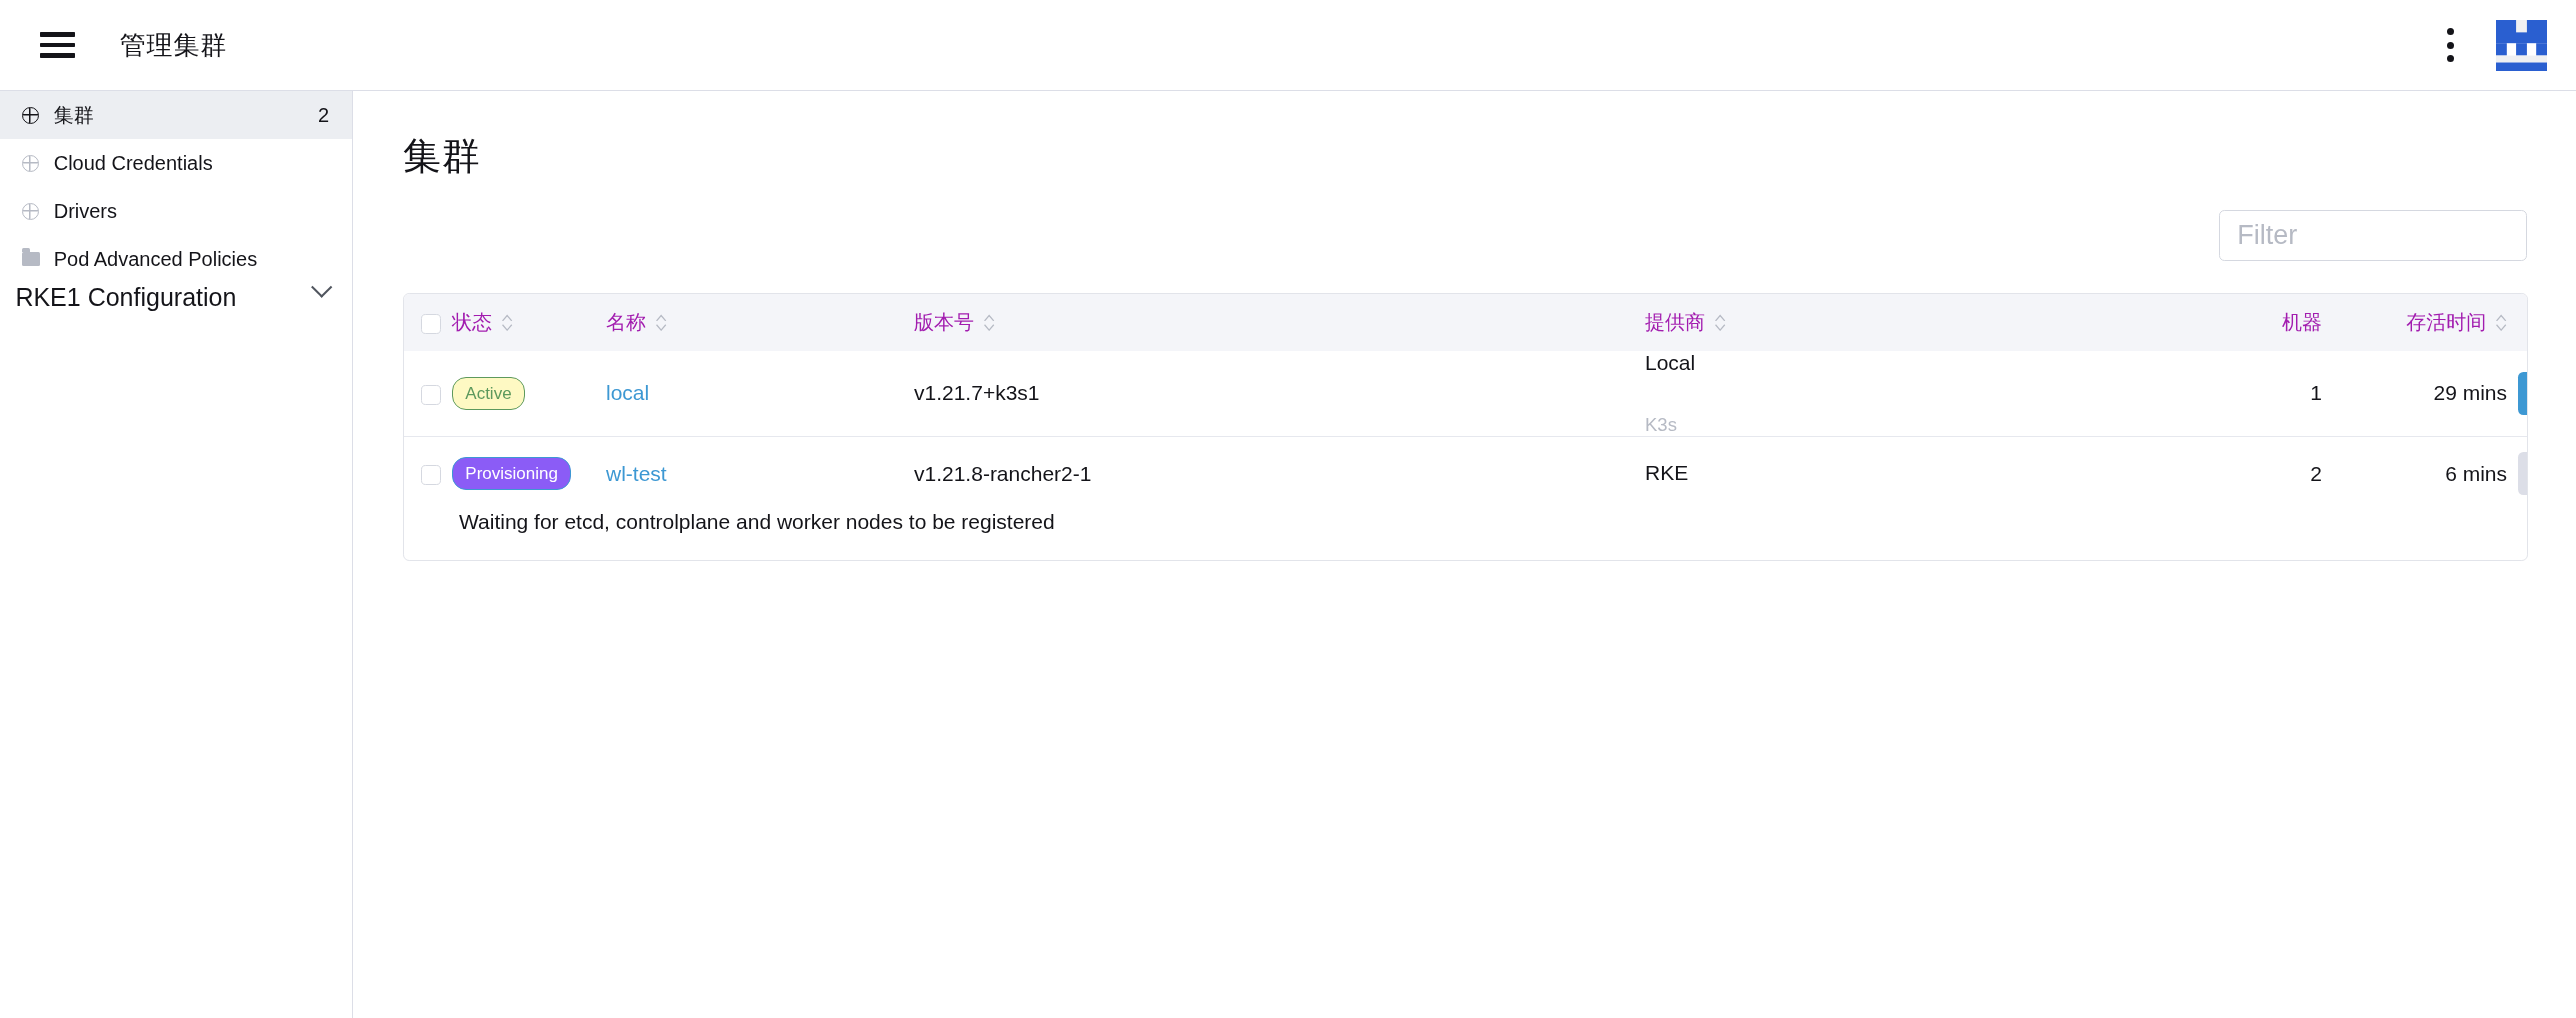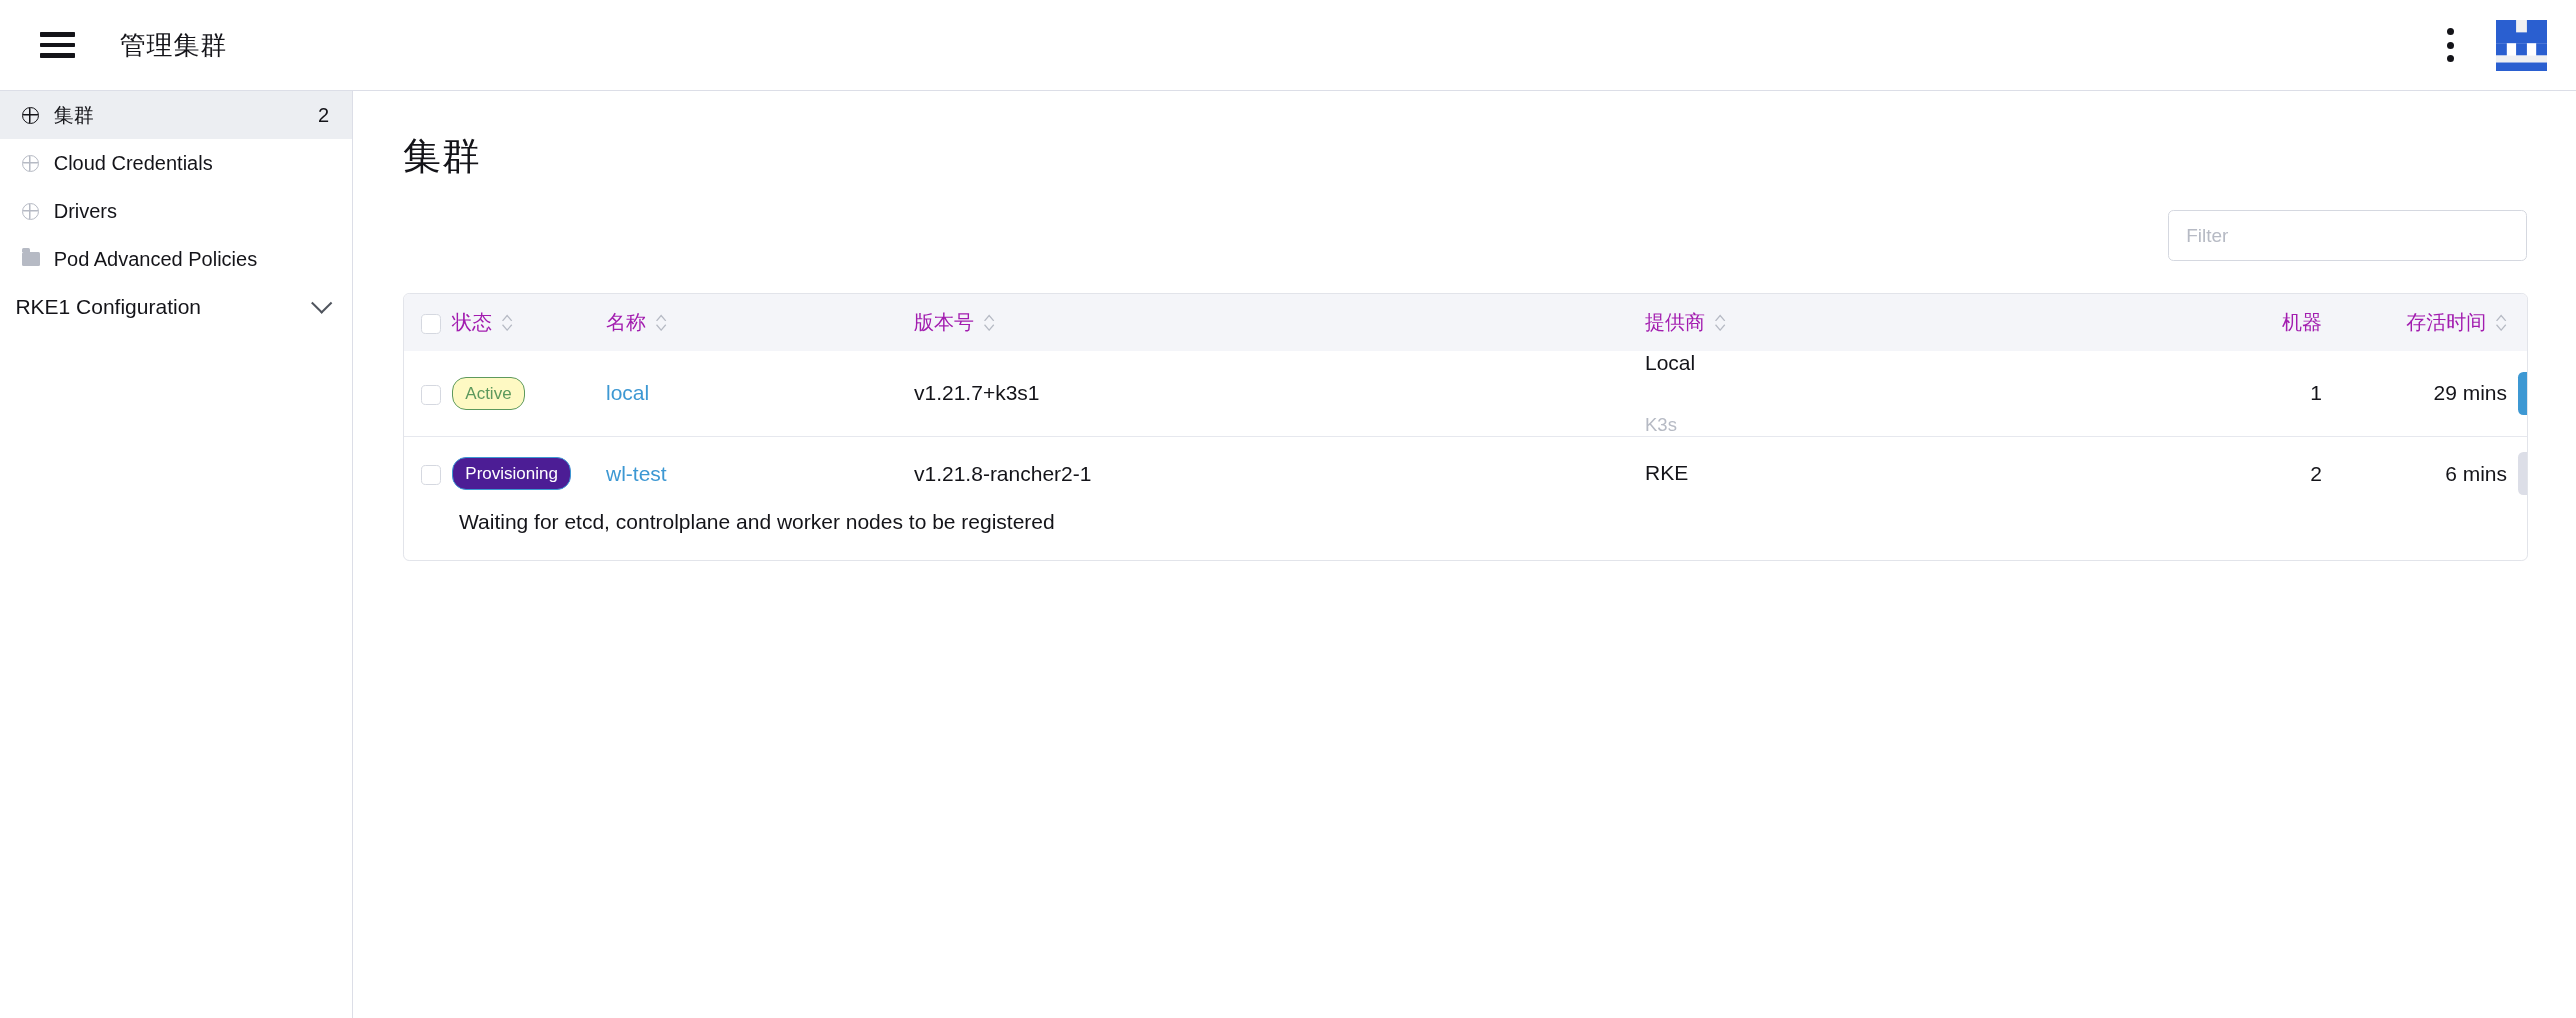--- a/index.html
+++ b/index.html
@@ -101,25 +101,25 @@
     width: 18.5px; height: 14px; background: #b6bac4; border-radius: 1.5px;
     position: relative;
   }
   .folder::before {
     content:""; position:absolute; top:-3.8px; left:0; width: 8.5px; height: 3.8px;
     background: #b6bac4; border-radius: 1.5px 1.5px 0 0;
   }
   .nav-label { flex: 1; white-space: nowrap; }
   .nav-count { color: #141419; font-size: 20px; }
   .nav-group {
-    display: flex; align-items: center;
+    display: flex; 
     height: 48px;
     padding: 0 23px 0 15.4px;
     cursor: pointer;
-    font-size: 21px;
+    font-size: 25px;
   }
   .nav-group .nav-label { padding-left: 0; }
   .chev {
     width: 15.4px; height: 15.4px; flex: none;
     border-right: 2.3px solid #50555e;
     border-bottom: 2.3px solid #50555e;
     transform: rotate(45deg) translate(-2.3px,-2.3px);
   }
 
   
@@ -150,25 +150,25 @@
     font-size: 21px;
     font-family: inherit;
     padding: 0 23px;
     height: 51px;
     cursor: pointer;
     letter-spacing: 0.8px;
   }
 
   .filter-row { display: flex; justify-content: flex-end; margin-top: 28px; padding-right: 0.8px; }
   .filter-input {
-    width: 359px; height: 51px;
+    width: 308px; height: 51px;
     border: 0.8px solid #d5d8e0;
     border-radius: 5.4px;
     background: #fff;
-    font-size: 19px;
+    font-size: 27px;
     font-family: inherit;
     padding: 0 17px;
     color: #141419;
     outline: none;
   }
   .filter-input::placeholder { color: #b6bac4; }
 
   
   .table-wrap {
     margin-top: 32px;
@@ -220,21 +220,21 @@
 
   .badge {
     display: inline-block;
     font-size: 17px;
     line-height: 1;
     padding: 7px 12.3px;
     border-radius: 14px;
     white-space: nowrap;
   }
   .badge-active { color: #5d995d; border: 0.8px solid #5d995d; background: #fef9c3; }
-  .badge-provisioning { color: #fff; background: #4c1d95; border: 0.8px solid #3d98d3; }
+  .badge-provisioning { color: #fff; background: #8b5cf6; border: 0.8px solid #3d98d3; }
 
   .link { color: #3d98d3; text-decoration: none; cursor: pointer; font-size: 21px; }
 
   .prov-main { font-size: 21px; color: #141419; line-height: 1.18; }
   .prov-sub  { font-size: 18.5px; color: #b6bac4; line-height: 1.25; margin-top: 37px; }
 
   .actions-cell { display: flex; align-items: center; justify-content: flex-start; gap: 20px; padding-left: 10.8px; }
   .explore {
     border: none; border-radius: 5.4px;
     background: #3d98d3; color: #fff;

